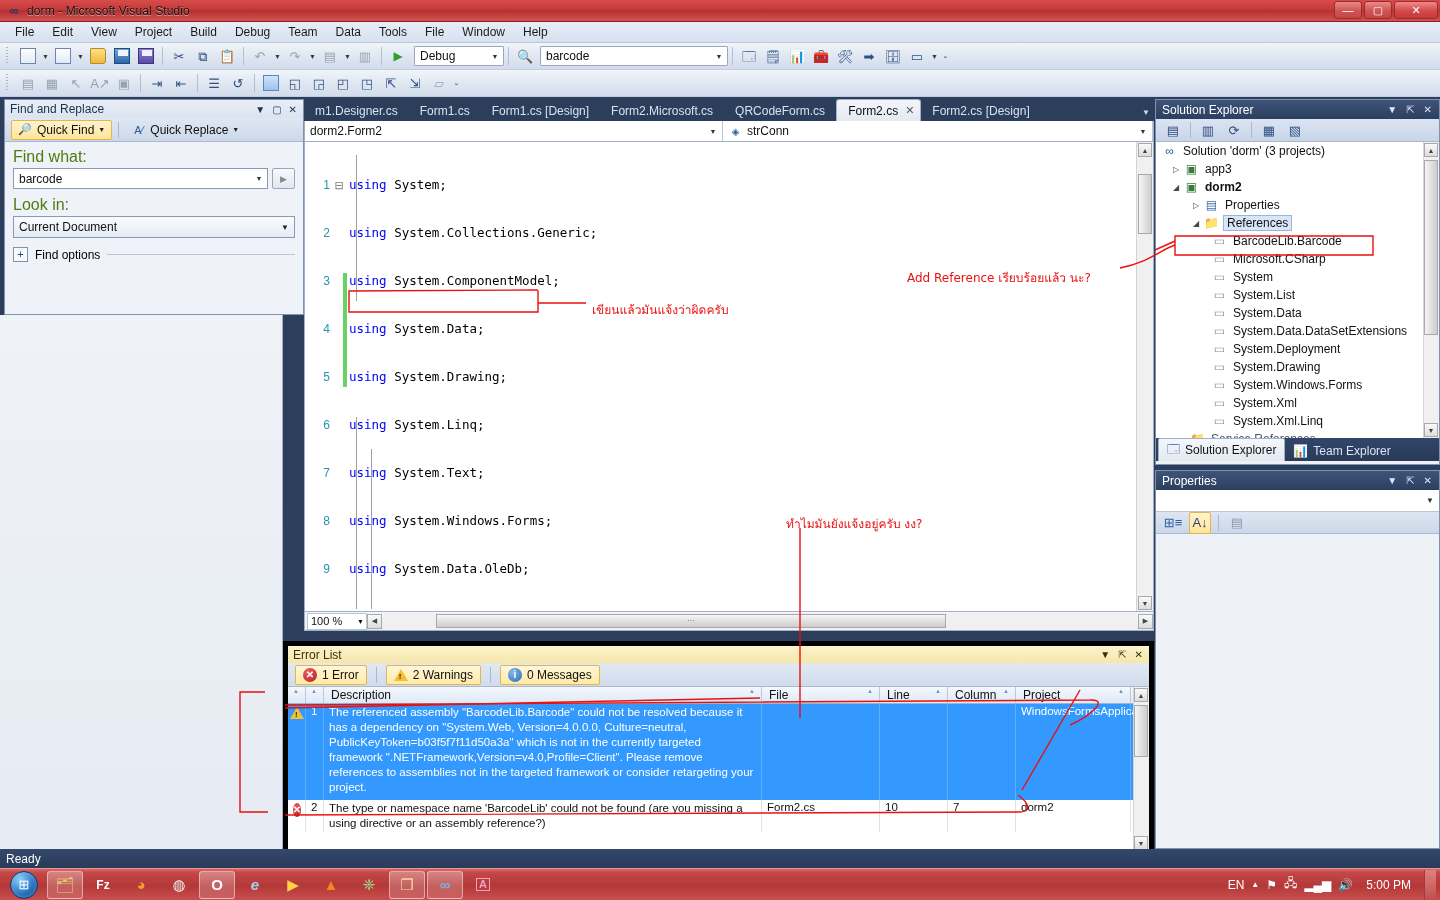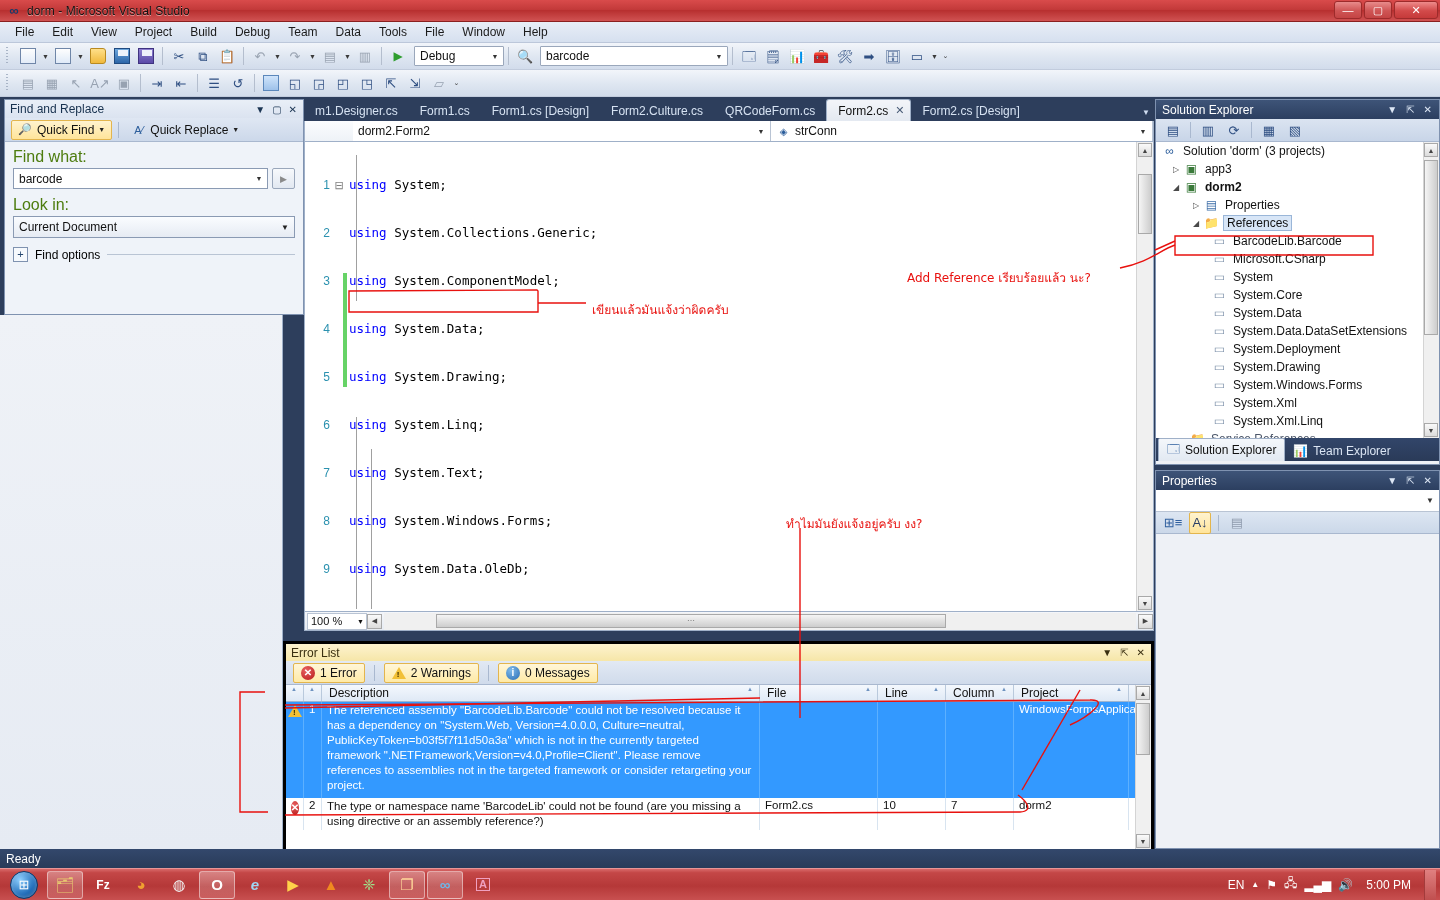--- a/index.html
+++ b/index.html
@@ -180,21 +180,21 @@
   .etab.active{
     background:linear-gradient(to bottom,#f3f5f9,#e4e9f1);
     color:#111; border:1px solid #9fb0c8; border-bottom:none;
     border-radius:3px 3px 0 0; height:22px; padding-right:6px;
   }
   .etab .xclose{ margin-left:7px; font-size:11px; color:#4a5c77;}
   .tabdrop{ position:absolute; right:4px; bottom:4px; font-size:8px; color:#cfdcf0;}
   .navbar{
     height:21px; display:flex; align-items:stretch;
     background:linear-gradient(to bottom,#fbfcfe,#eef2f7);
-    border:1px solid #9fb0c8; border-top:none;padding-left:48px;
+    border:1px solid #9fb0c8; border-top:none;
   }
   .navcombo{
     flex:1; display:flex; align-items:center; padding-left:5px; font-size:12px; color:#111;
     border-right:1px solid #b9c4d4; background:#fff;
   }
   .navcombo .cb-arrow{margin-left:auto;width:18px;display:flex;align-items:center;justify-content:center;font-size:7px;color:#333;}
   .navicon{ width:15px;height:15px;margin-right:4px;display:flex;align-items:center;justify-content:center;
      font-size:10px;color:#2b5d9b;}
 
   .codearea{
@@ -239,21 +239,21 @@
   .hthumb{ position:absolute; left:52px; top:1px; width:510px; height:14px;
      background:linear-gradient(to bottom,#f5f5f5,#cdcdcd);border:1px solid #a9a9a9;
      display:flex;align-items:center;justify-content:center;font-size:8px;color:#777;}
   .hbtn{ width:15px;height:15px;background:linear-gradient(to bottom,#fafafa,#dcdcdc);
      border:1px solid #a9a9a9;display:flex;align-items:center;justify-content:center;
      font-size:7px;color:#444;}
 
   
   #errorlist{
     position:absolute; left:283px; top:641px; width:871px; height:208px;
-    background:#eef1f6; border:3px solid #000000;
+    background:#eef1f6; border:5px solid #000000;
   }
   .el-title{
     height:17px; display:flex; align-items:center; padding-left:5px;
     background:linear-gradient(to bottom,#fdf3cf,#f6e6a8);
     color:#3a2f10; font-size:12px;
   }
   .el-title .fp-ctrls{ margin-left:auto;display:flex;gap:8px;padding-right:6px;font-size:10px;color:#3a2f10;}
   .el-toolbar{
     height:24px; display:flex; align-items:center; gap:6px; padding-left:7px;
     background:linear-gradient(to bottom,#e2e9f4,#d0dbeb);
@@ -557,21 +557,21 @@
       <span class="line"></span>
     </div>
   </div>
 </div>
 
 <div id="editor">
   <div class="tabstrip">
     <div class="etab">m1.Designer.cs</div>
     <div class="etab">Form1.cs</div>
     <div class="etab">Form1.cs [Design]</div>
-    <div class="etab">Form2.Culture.cs</div>
+    <div class="etab">Form2.Microsoft.cs</div>
     <div class="etab">QRCodeForm.cs</div>
     <div class="etab active">
       <span>Form2.cs</span>
       <span class="xclose">✕</span>
     </div>
     <div class="etab">Form2.cs [Design]</div>
     <div class="tabdrop">▼</div>
   </div>
   <div class="navbar">
     <div class="navcombo" style="flex:0 0 418px">
@@ -760,21 +760,21 @@
     <div class="tr" style="padding-left:55px">
       <span class="ti" style="color:#7b8fa8">▭</span>
       <span class="lbl">Microsoft.CSharp</span>
     </div>
     <div class="tr" style="padding-left:55px">
       <span class="ti" style="color:#7b8fa8">▭</span>
       <span class="lbl">System</span>
     </div>
     <div class="tr" style="padding-left:55px">
       <span class="ti" style="color:#7b8fa8">▭</span>
-      <span class="lbl">System.Core</span>
+      <span class="lbl">System.List</span>
     </div>
     <div class="tr" style="padding-left:55px">
       <span class="ti" style="color:#7b8fa8">▭</span>
       <span class="lbl">System.Data</span>
     </div>
     <div class="tr" style="padding-left:55px">
       <span class="ti" style="color:#7b8fa8">▭</span>
       <span class="lbl">System.Data.DataSetExtensions</span>
     </div>
     <div class="tr" style="padding-left:55px">

